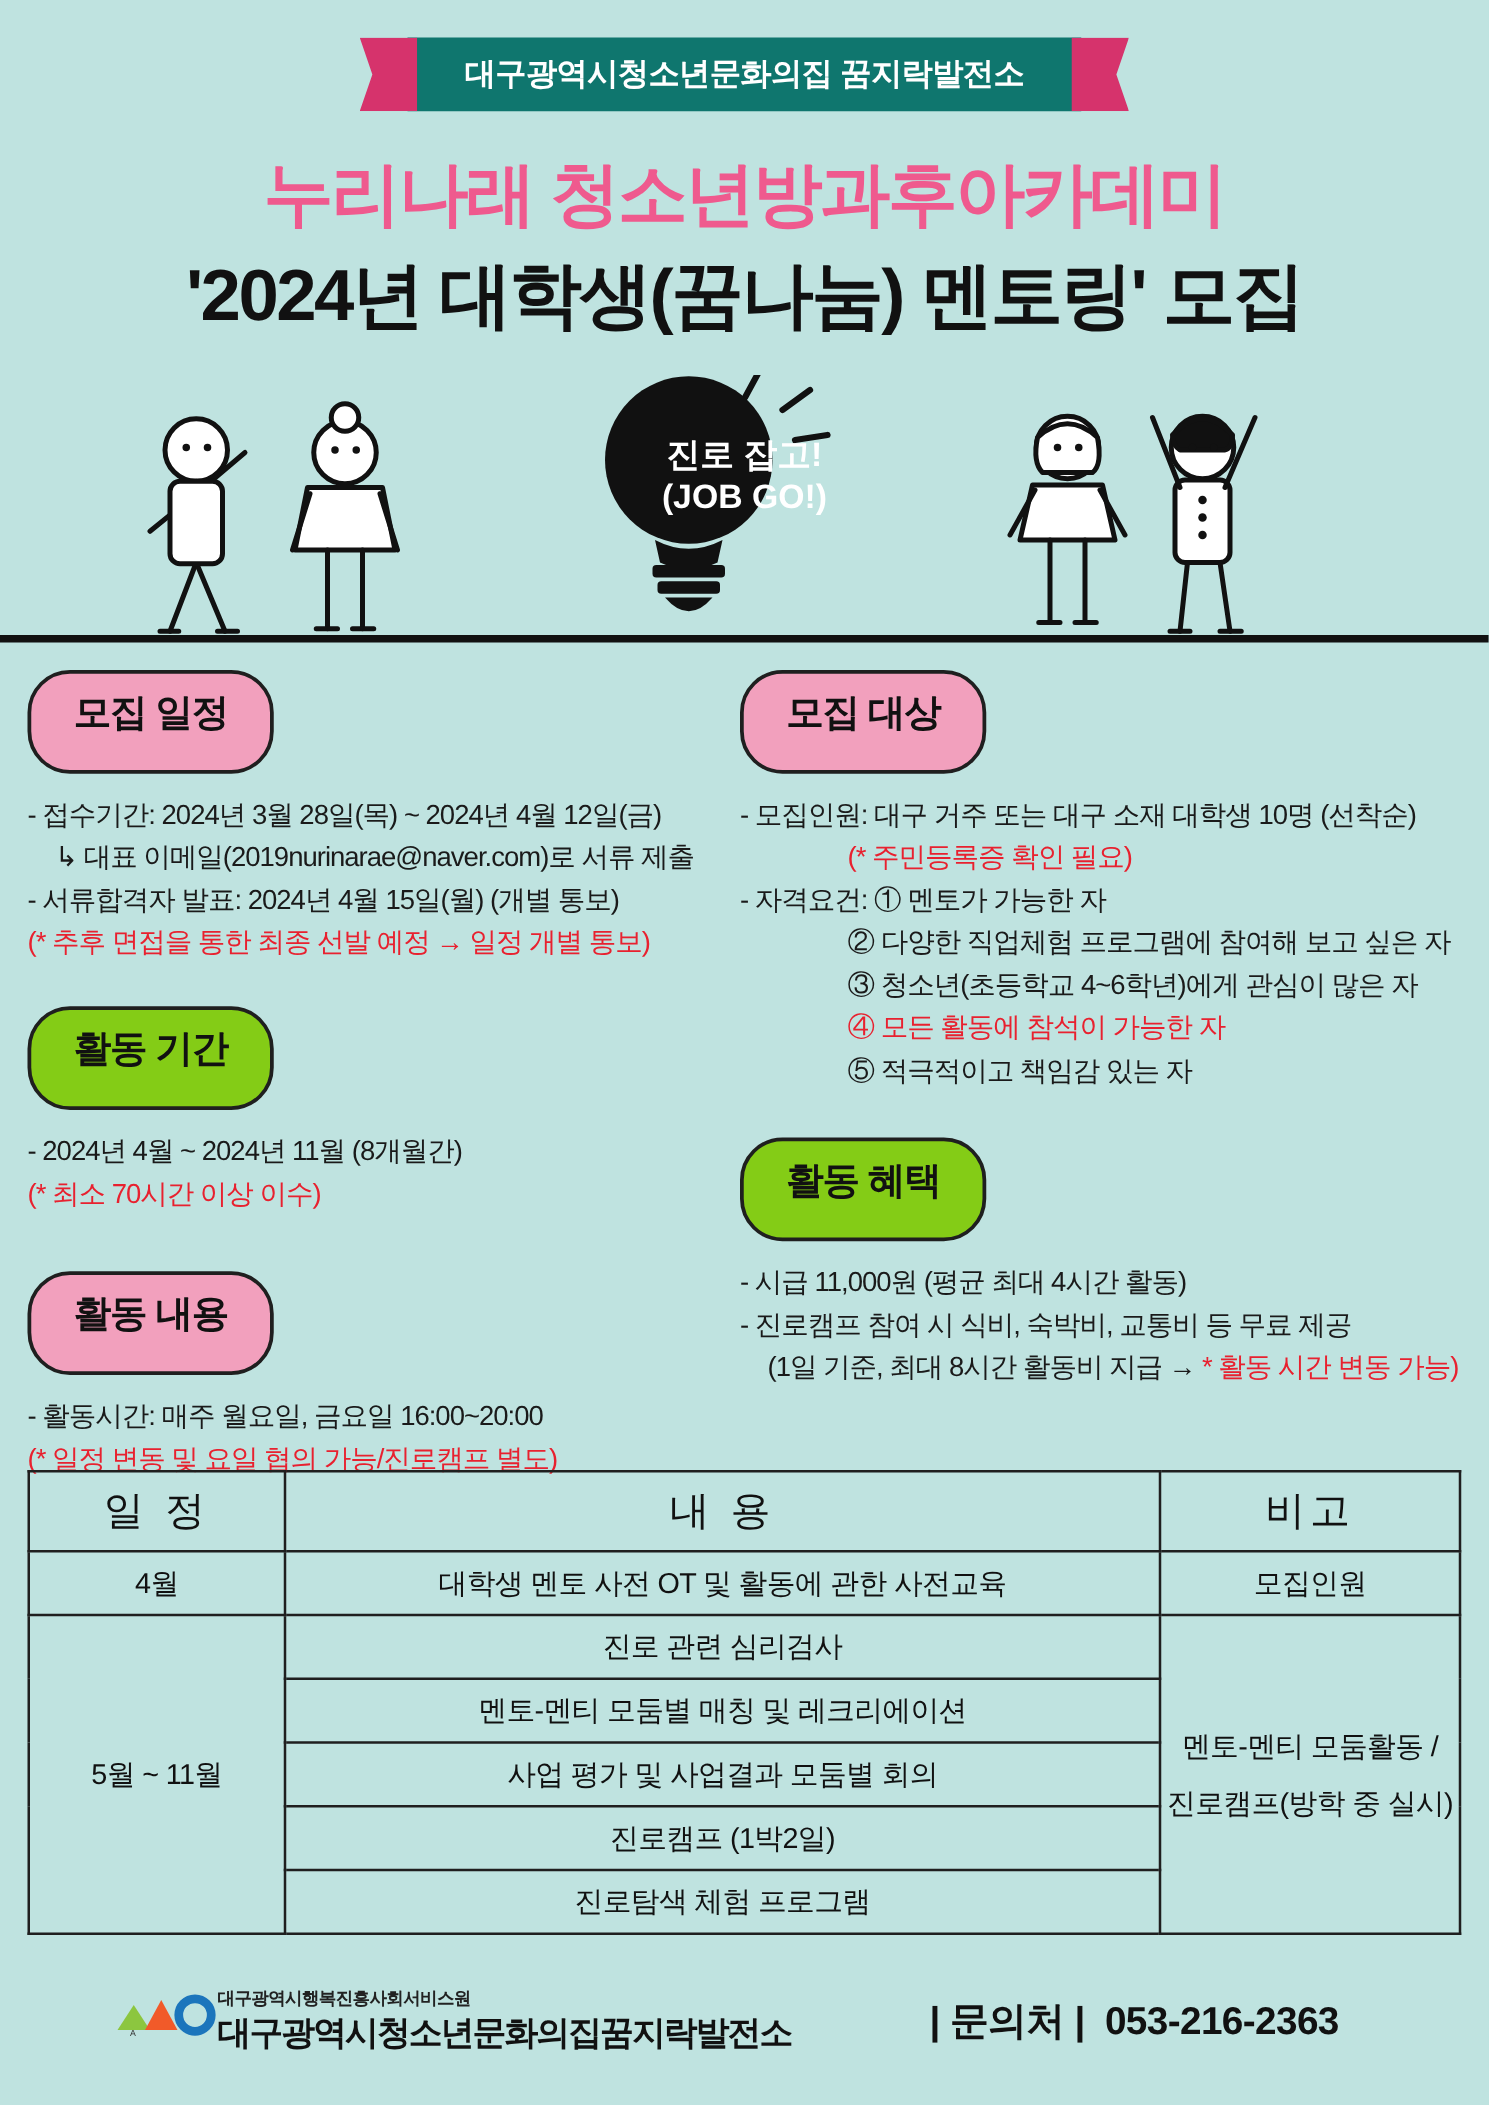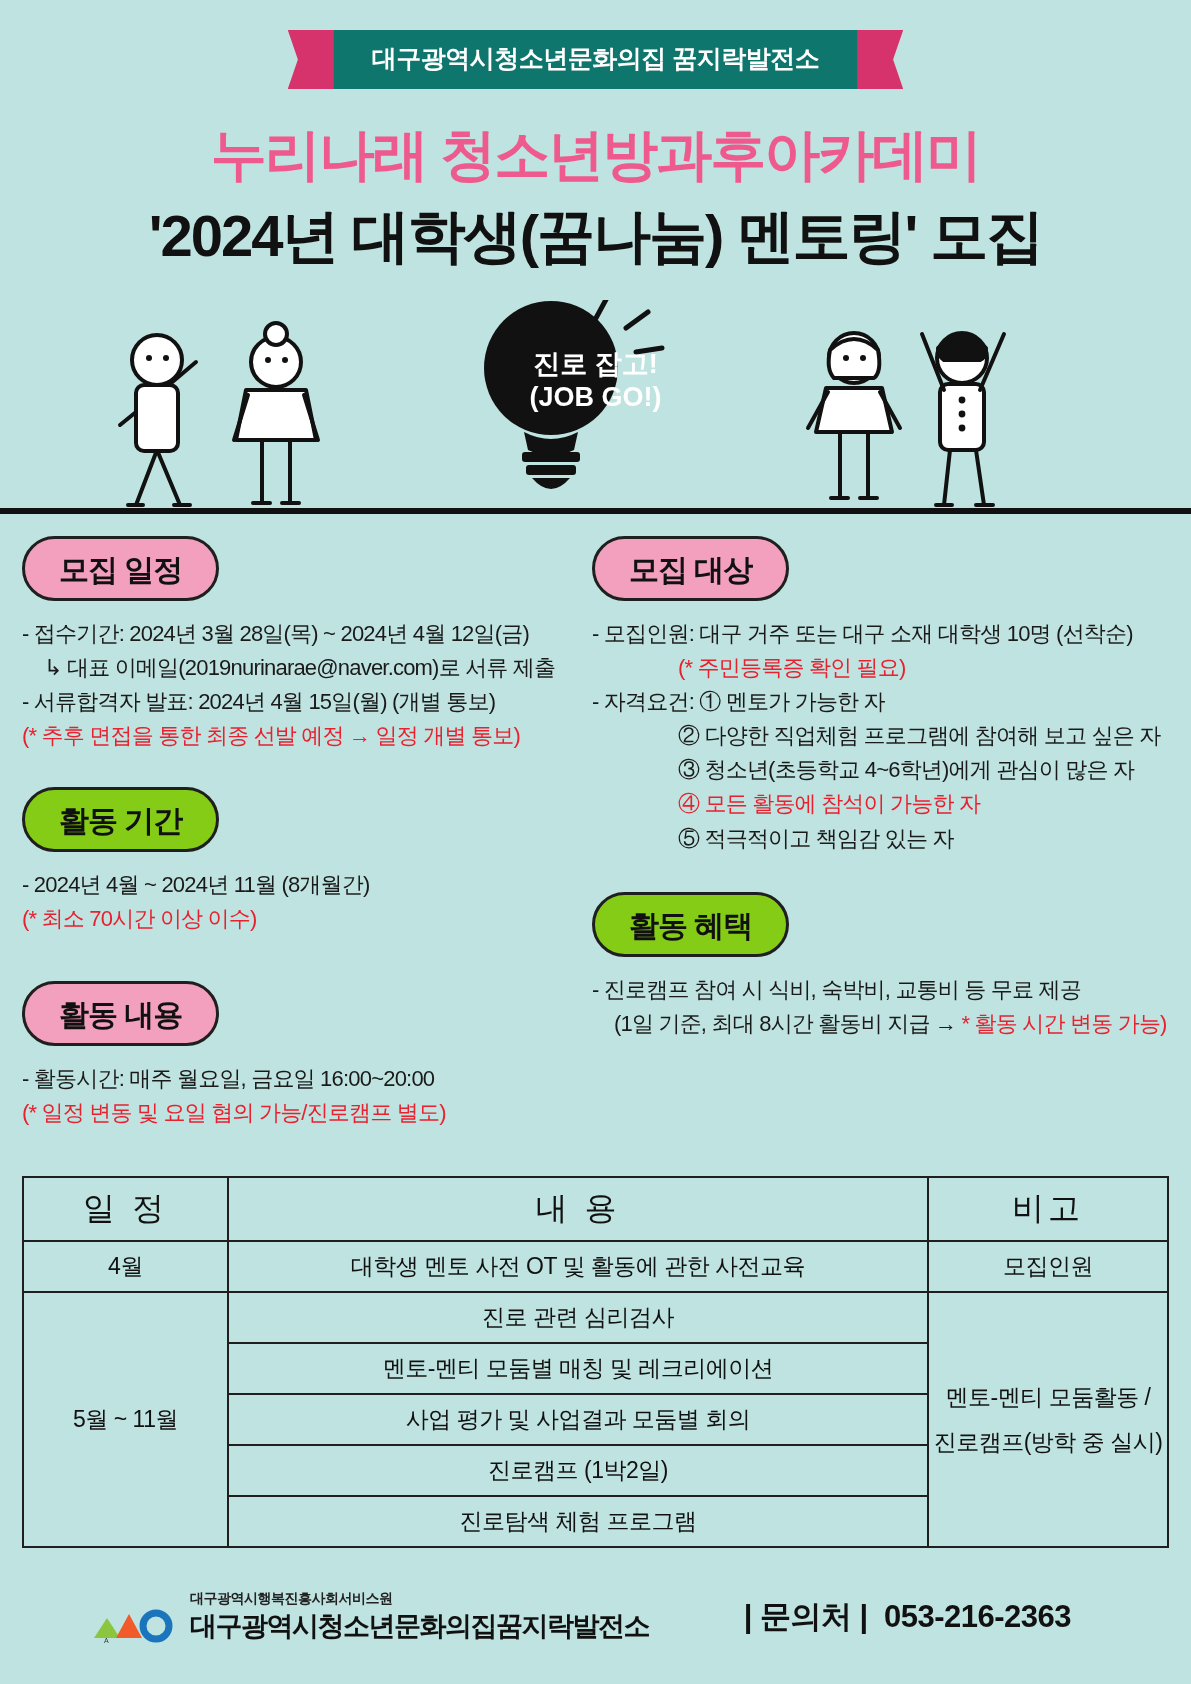--- a/index.html
+++ b/index.html
@@ -49,21 +49,21 @@
   .bulb-text {
     position:absolute; left:0; top:48px; width:1191px; text-align:center;
     font-size:27px; font-weight:bold; color:#fff; line-height:1.22;
     pointer-events:none;
   }
 
   
   .pill {
     display:inline-block;
     border-radius: 34px;
-    padding: 11px 34px 7px;
+    padding: 11px 34px 25px;
     font-size: 30px; font-weight: bold;
     letter-spacing:-1px;
   }
   .pill.pink { background:#f2a0bd; border:3px solid #1f1f1f; color:#111; }
   .pill.mint { background:#84cc16; border:3px solid #1f1f1f; color:#111; }
 
   .col-left { position:absolute; left:22px; top:536px; width:560px; }
   .col-right { position:absolute; left:580px; top:536px; width:600px; }
 
   .blk { margin-bottom: 6px; }
@@ -82,21 +82,21 @@
     text-align:center; letter-spacing:-0.5px;
     padding:9px 4px;
     height:46px;
   }
   th { font-size:32px; letter-spacing:4px; }
   .col1 { width:205px; }
   .col3 { width:240px; }
 
   
   .footer { position:absolute; left:0; bottom:22px; width:1191px; height:80px; }
-  .logo-area { position:absolute; left:90px; top:8px; display:flex; align-items:flex-end; gap:16px; }
+  .logo-area { position:absolute; left:90px; top:8px; display:flex; align-items:flex-start; gap:0; }
   .logo-txt-small { font-size:14px; font-weight:bold; color:#222; letter-spacing:-0.5px; }
   .logo-txt-big { font-size:27px; font-weight:bold; color:#111; letter-spacing:-1.5px; }
   .contact { position:absolute; right:120px; top:14px; font-size:31px; font-weight:bold; color:#111; letter-spacing:-0.5px; }
 </style>
 </head>
 <body>
 
 <div class="ribbon-wrap">
   <div class="ribbon">대구광역시청소년문화의집 꿈지락발전소</div>
 </div>
@@ -211,20 +211,21 @@
       <div class="ln indent3">② 다양한 직업체험 프로그램에 참여해 보고 싶은 자</div>
       <div class="ln indent3">③ 청소년(초등학교 4~6학년)에게 관심이 많은 자</div>
       <div class="ln indent3 red">④ 모든 활동에 참석이 가능한 자</div>
       <div class="ln indent3">⑤ 적극적이고 책임감 있는 자</div>
     </div>
   </div>
 
   <div class="blk" style="margin-top:36px; padding-left:12px;">
     <div class="pill mint">활동 혜택</div>
     <div class="body">
+      <div class="ln">- 시급 11,000원 (평균 최대 4시간 활동)</div>
       <div class="ln">- 진로캠프 참여 시 식비, 숙박비, 교통비 등 무료 제공</div>
       <div class="ln indent1">
         <span>(1일 기준, 최대 8시간 활동비 지급 → </span><span class="red">* 활동 시간 변동 가능)</span>
       </div>
     </div>
   </div>
 
 </div>
 
 <div class="tbl-wrap">

